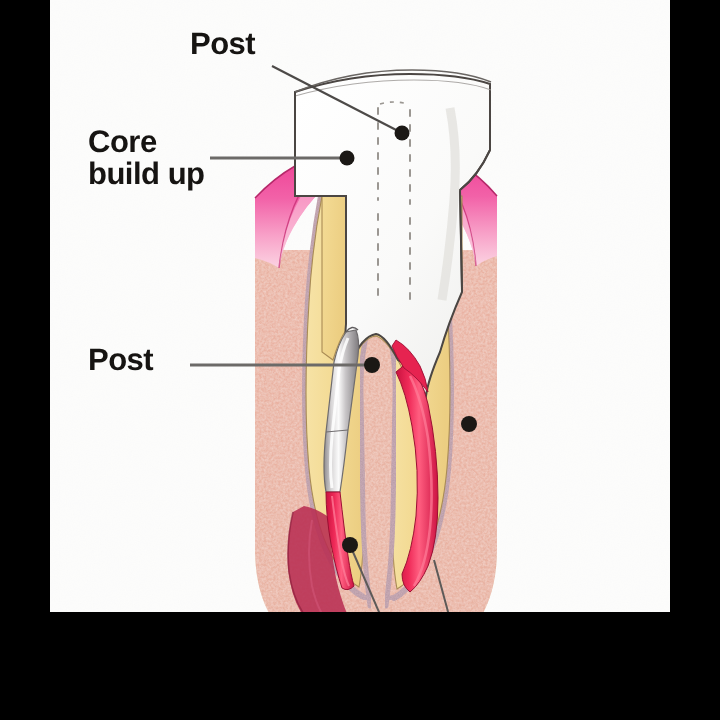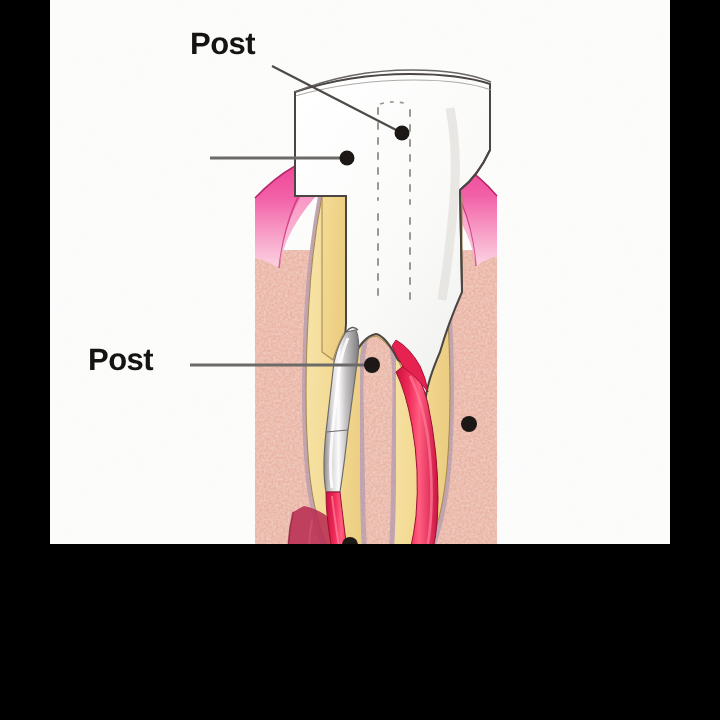--- a/index.html
+++ b/index.html
@@ -19,21 +19,21 @@
     width: 720px;
     height: 720px;
     background: #000000;
   }
   
   #canvas {
     position: absolute;
     left: 50px;
     top: 0;
     width: 620px;
-    height: 544px;
+    height: 612px;
     background: #fdfdfc;
     overflow: hidden;
   }
   .letterbox {
     position: absolute;
     top: 0;
     height: 720px;
     width: 50px;
     background: #000000;
   }
@@ -386,18 +386,19 @@
         <line x1="348" y1="656" x2="300" y2="545" stroke="#5d5a58" stroke-width="2"></line>
         <circle cx="300" cy="545" r="8" fill="#1b1815"></circle>
 
         <line x1="410" y1="656" x2="384" y2="560" stroke="#5d5a58" stroke-width="2"></line>
         <circle cx="419" cy="424" r="8" fill="#1b1815"></circle>
       </g>
     </svg>
 
     <div class="lbl" id="label-post-top">Post</div>
 
+    <div class="lbl" id="label-core"><span>Core</span><br><span>build up</span></div>
 
     <div class="lbl" id="label-post-mid">Post</div>
 
 
   </div>
 </div>
 
 </body></html>

